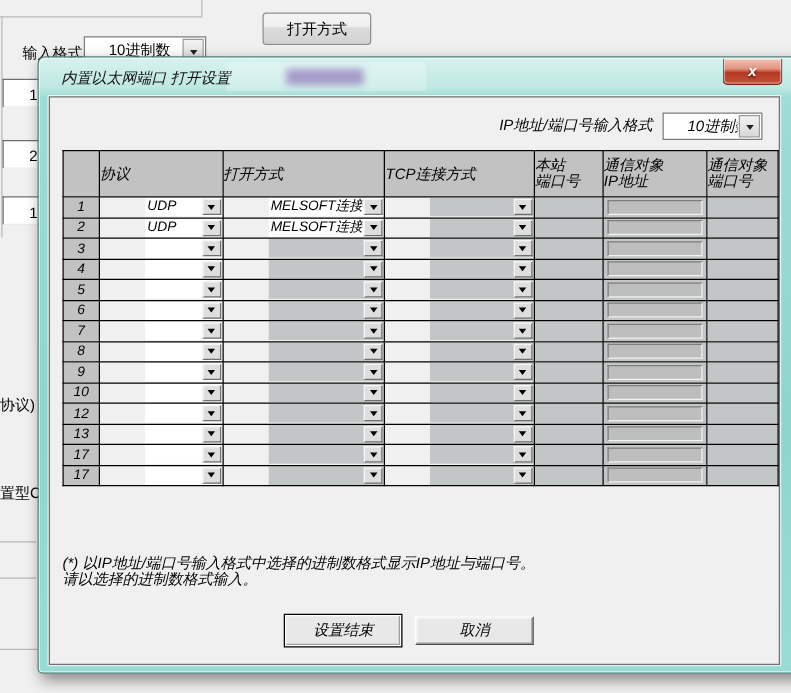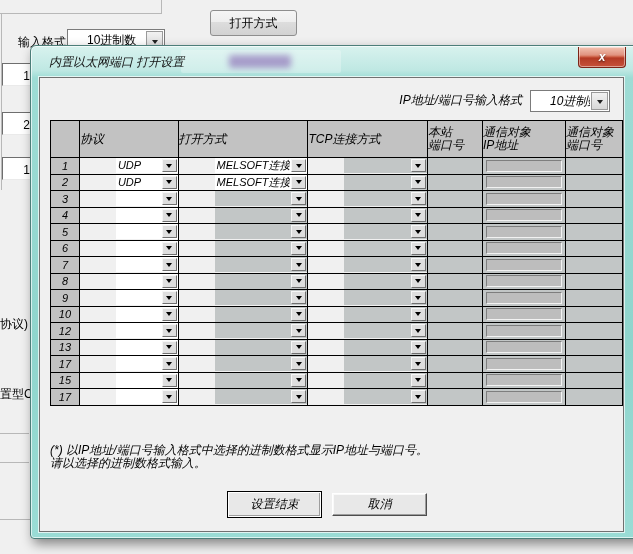--- a/index.html
+++ b/index.html
@@ -491,46 +491,20 @@
                 <span class="dbtn"></span>
               </div>
             </td>
             <td class="c4 graycell"></td>
             <td class="c5 graycell">
               <div class="ipinset"></div>
             </td>
             <td class="c6 graycell"></td>
           </tr>
           <tr class="data">
-            <td class="c0 numcell">15</td>
-            <td class="c1 ccell">
-              <div class="cellcombo white">
-                <span class="ctxt"></span>
-                <span class="dbtn"></span>
-              </div>
-            </td>
-            <td class="c2 ccell">
-              <div class="cellcombo gray">
-                <span class="ctxt"></span>
-                <span class="dbtn"></span>
-              </div>
-            </td>
-            <td class="c3 ccell">
-              <div class="cellcombo gray">
-                <span class="ctxt"></span>
-                <span class="dbtn"></span>
-              </div>
-            </td>
-            <td class="c4 graycell"></td>
-            <td class="c5 graycell">
-              <div class="ipinset"></div>
-            </td>
-            <td class="c6 graycell"></td>
-          </tr>
-          <tr class="data">
             <td class="c0 numcell">17</td>
             <td class="c1 ccell">
               <div class="cellcombo white">
                 <span class="ctxt"></span>
                 <span class="dbtn"></span>
               </div>
             </td>
             <td class="c2 ccell">
               <div class="cellcombo gray">
                 <span class="ctxt"></span>

